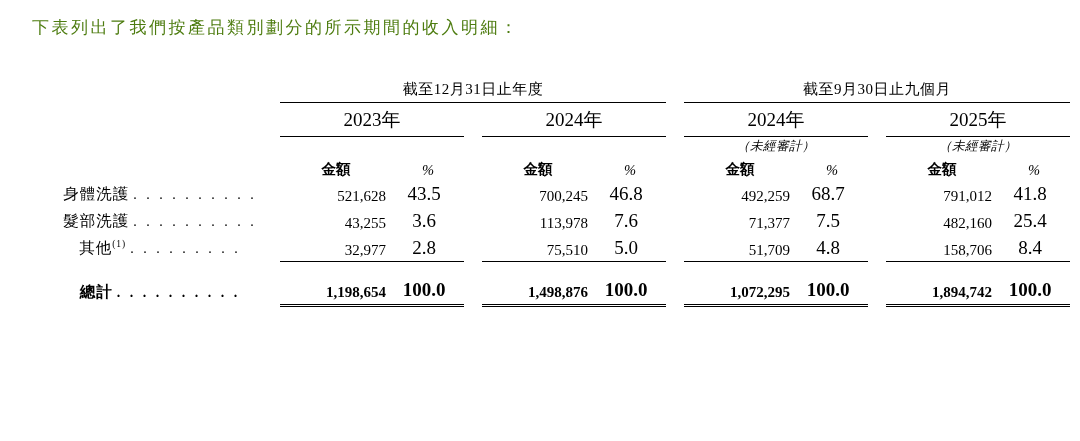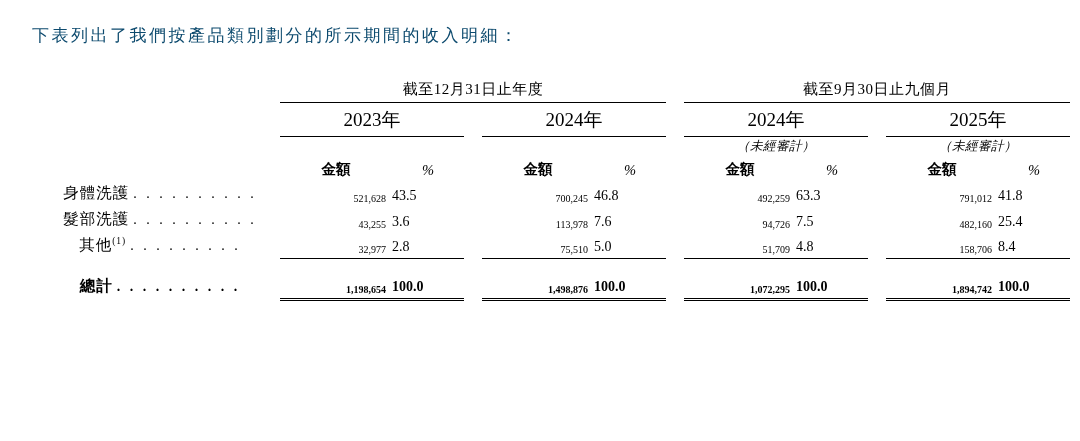--- a/index.html
+++ b/index.html
@@ -15,24 +15,24 @@
     overflow: hidden;
   }
   .page {
     position: relative;
     width: 1080px;
     height: 441px;
   }
   .intro {
     position: absolute;
     left: 32px;
-    top: 24px;
+    top: 16px;
     font-size: 17px;
     letter-spacing: 2.5px;
-    color: #0c4a6e;
+    color: #4d7c0f;
     white-space: nowrap;
   }
   table.fin {
     position: absolute;
     left: 30px;
     top: 80px;
     border-collapse: collapse;
     font-size: 14.5px;
   }
   table.fin td, table.fin th {
@@ -99,28 +99,28 @@
     white-space: nowrap;
     text-align: center;
   }
   .rowlabel .dots {
     letter-spacing: 3px;
     font-size: 14px;
     padding-left: 4px;
   }
   .num {
     text-align: right;
-    font-size: 10px;
+    font-size: 15px;
     padding: 2.5px 6px 2.5px 0 !important;
     white-space: nowrap;
     font-family: "Liberation Serif", serif;
   }
   .pct {
-    text-align: left;
-    font-size: 14px;
+    text-align: center;
+    font-size: 19px;
     padding: 2.5px 8px 2.5px 0 !important;
     white-space: nowrap;
   }
   tr.total td {
     font-weight: bold;
     padding-top: 9px !important;
     padding-bottom: 3px !important;
   }
   tr.total .rowlabel { font-weight: bold; }
   .dbl-below {
@@ -203,35 +203,35 @@
 
     <tr>
       <td class="rowlabel"><span>身體洗護</span><span class="dots">. . . . . . . . . .</span></td>
       <td class="num">521,628</td>
       <td class="pct">43.5</td>
       <td></td>
       <td class="num">700,245</td>
       <td class="pct">46.8</td>
       <td></td>
       <td class="num">492,259</td>
-      <td class="pct">63.3</td>
+      <td class="pct">68.7</td>
       <td></td>
       <td class="num">791,012</td>
       <td class="pct">41.8</td>
     </tr>
 
     <tr>
       <td class="rowlabel"><span>髮部洗護</span><span class="dots">. . . . . . . . . .</span></td>
       <td class="num">43,255</td>
       <td class="pct">3.6</td>
       <td></td>
       <td class="num">113,978</td>
       <td class="pct">7.6</td>
       <td></td>
-      <td class="num">94,726</td>
+      <td class="num">71,377</td>
       <td class="pct">7.5</td>
       <td></td>
       <td class="num">482,160</td>
       <td class="pct">25.4</td>
     </tr>
 
 
     <tr>
       <td class="rowlabel"><span>其他</span><sup>(1)</sup><span class="dots">. . . . . . . . .</span></td>
       <td class="num rule-bot">32,977</td>

